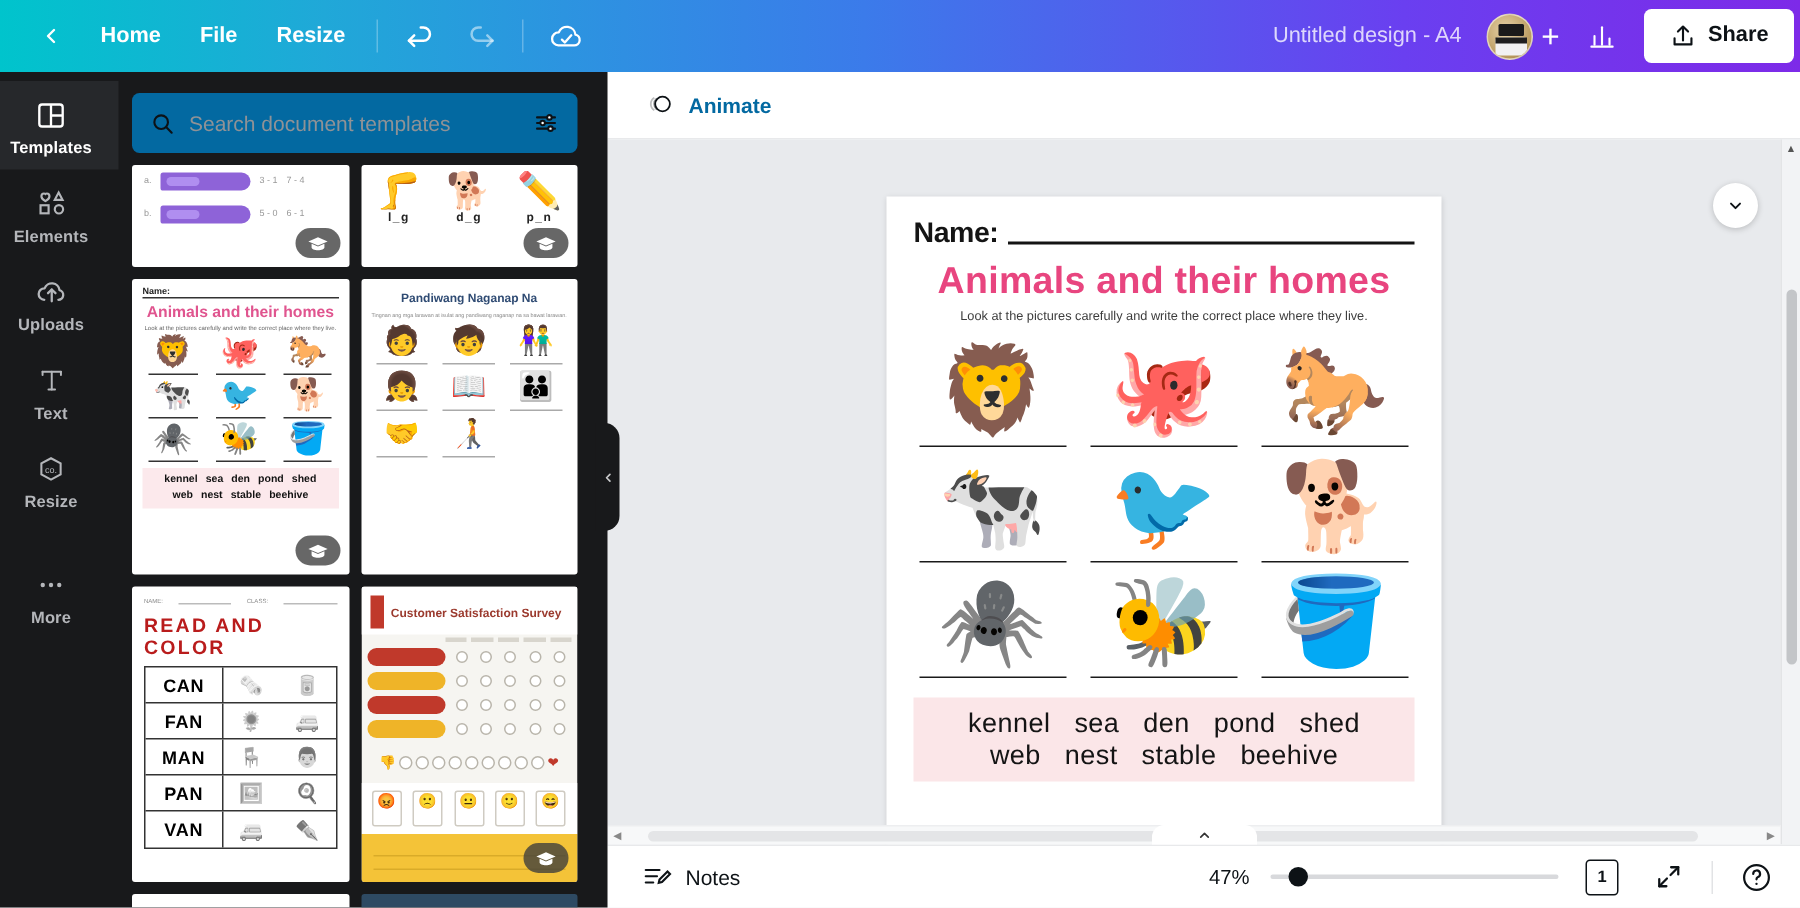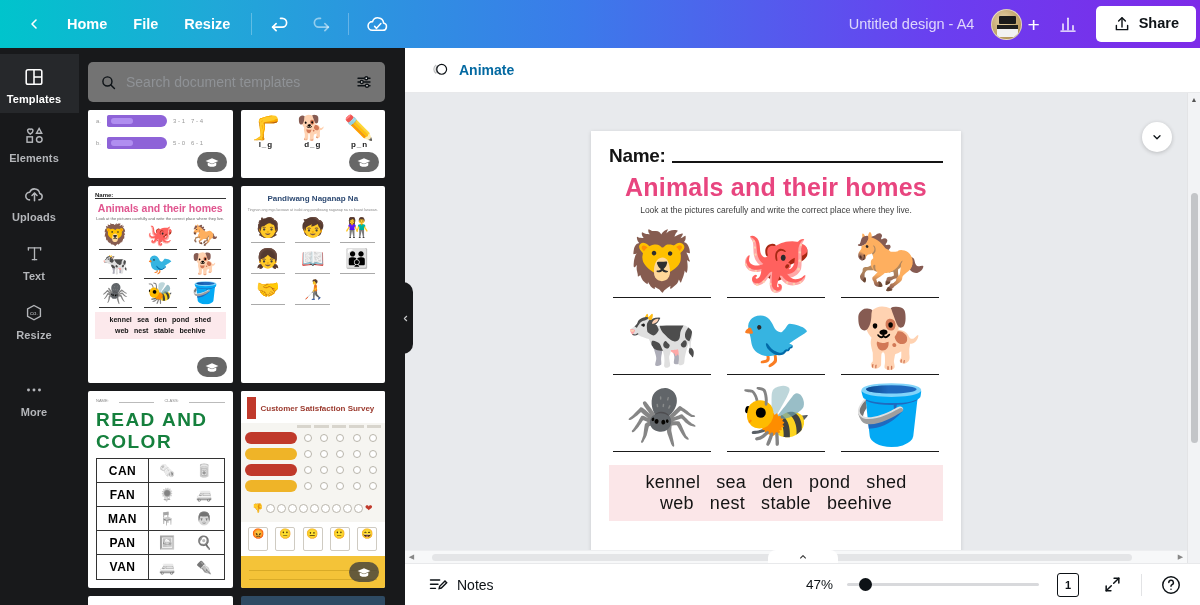--- a/index.html
+++ b/index.html
@@ -69,21 +69,21 @@
   .rail-label { font-size: 11px; font-weight: bold; letter-spacing: .1px; }
   .rail-ico { height: 23px; display: flex; align-items: center; justify-content: center; }
 
   
   .panel {
     position: absolute; top: 48px; left: 68px; width: 337px; height: 557px;
     background: #18191b; z-index: 25; overflow: hidden;
   }
   .search-wrap { padding: 14px 20px 8px; }
   .search-box {
-    display: flex; align-items: center; gap: 9px; background: #737373;
+    display: flex; align-items: center; gap: 9px; background: #0369a1;
     border-radius: 5px; height: 40px; padding: 0 12px;
   }
   .search-input {
     border: none; outline: none; flex: 1; font-size: 14px; color: #0d1216;
     font-family: "Liberation Sans", sans-serif; background: transparent;
   }
   .search-input::placeholder { color: #8f9296; }
   .thumbs {
     position: absolute; top: 62px; left: 0; width: 337px; height: 495px;
     padding: 0 20px; overflow: hidden;
@@ -127,21 +127,21 @@
   .tg-sub { text-align: center; color: #8a8a8a; font-size: 3.6px; margin: 5px 0 6px; }
   .tg-grid { display: grid; grid-template-columns: repeat(3,1fr); gap: 6px 4px; }
   .tg-cell { text-align: center; }
   .tg-emoji { font-size: 19px; line-height: 1; }
   .tg-line { border-bottom: 1px solid #aaa; margin: 3px 3px 0; height: 3px; }
 
   
   .rc { padding: 7px 8px; }
   .rc-head { display: flex; gap: 10px; font-size: 4px; color: #888; }
   .rc-head i { flex: 1; border-bottom: 1px solid #bbb; font-style: normal; }
-  .rc-title { font-size: 19px; font-weight: bold; letter-spacing: 1.5px; color: #15803d; margin: 6px 0 5px; }
+  .rc-title { font-size: 13px; font-weight: bold; letter-spacing: 1.5px; color: #b91c1c; margin: 6px 0 5px; }
   .rc-table { border: 1px solid #333; }
   .rc-row { display: flex; border-bottom: 1px solid #333; height: 24px; align-items: center; }
   .rc-row:last-child { border-bottom: none; }
   .rc-word { width: 52px; border-right: 1px solid #333; font-size: 12px; font-weight: bold; text-align: center; letter-spacing: .5px; height: 100%; display: flex; align-items: center; justify-content: center;}
   .rc-pics { flex: 1; display: flex; align-items: center; justify-content: space-around; font-size: 13px; opacity: .72; filter: grayscale(1); }
 
   
   .sv { background: #f6f5f1; height: 100%; }
   .sv-head { background: #fff; padding: 6px 6px 4px; display: flex; gap: 5px; align-items: center; }
   .sv-bookmark { width: 9px; height: 22px; background: #c0392b; }

